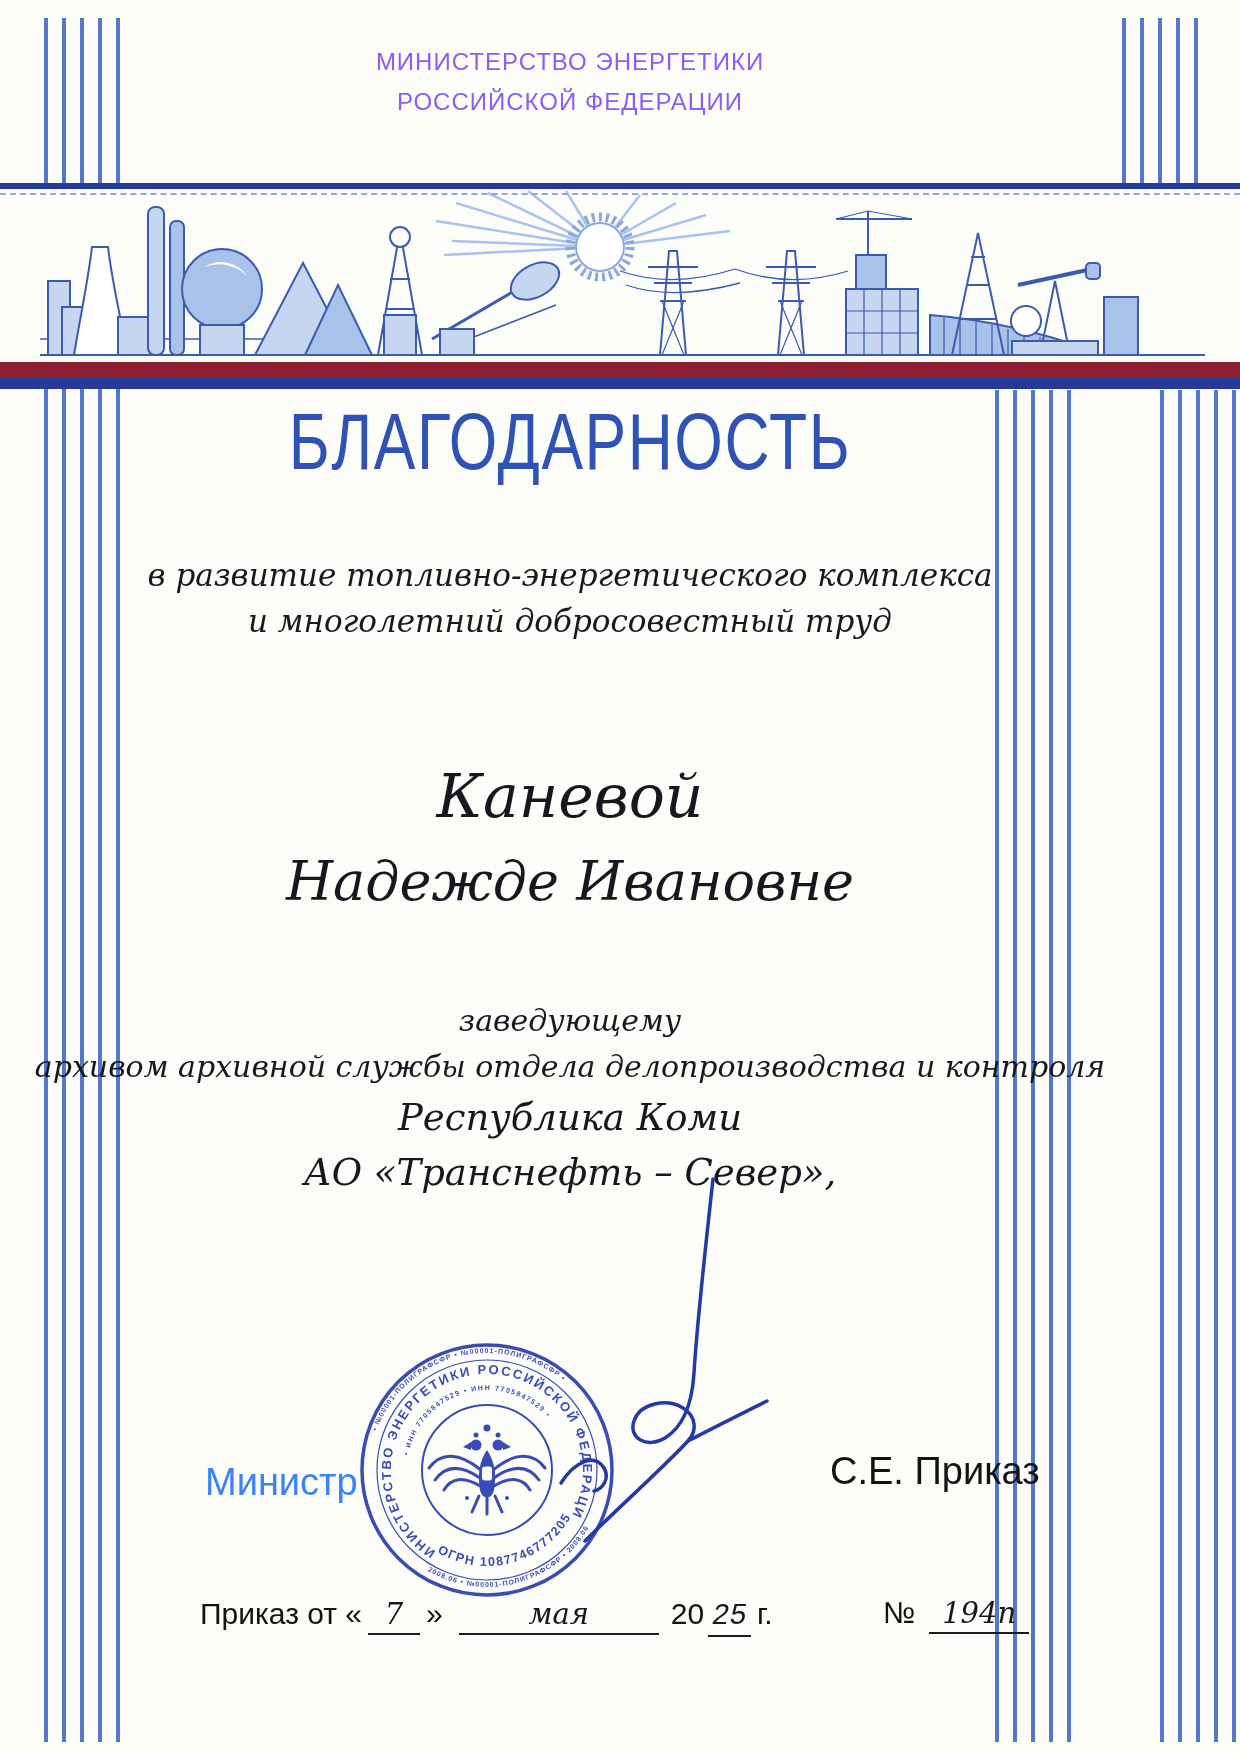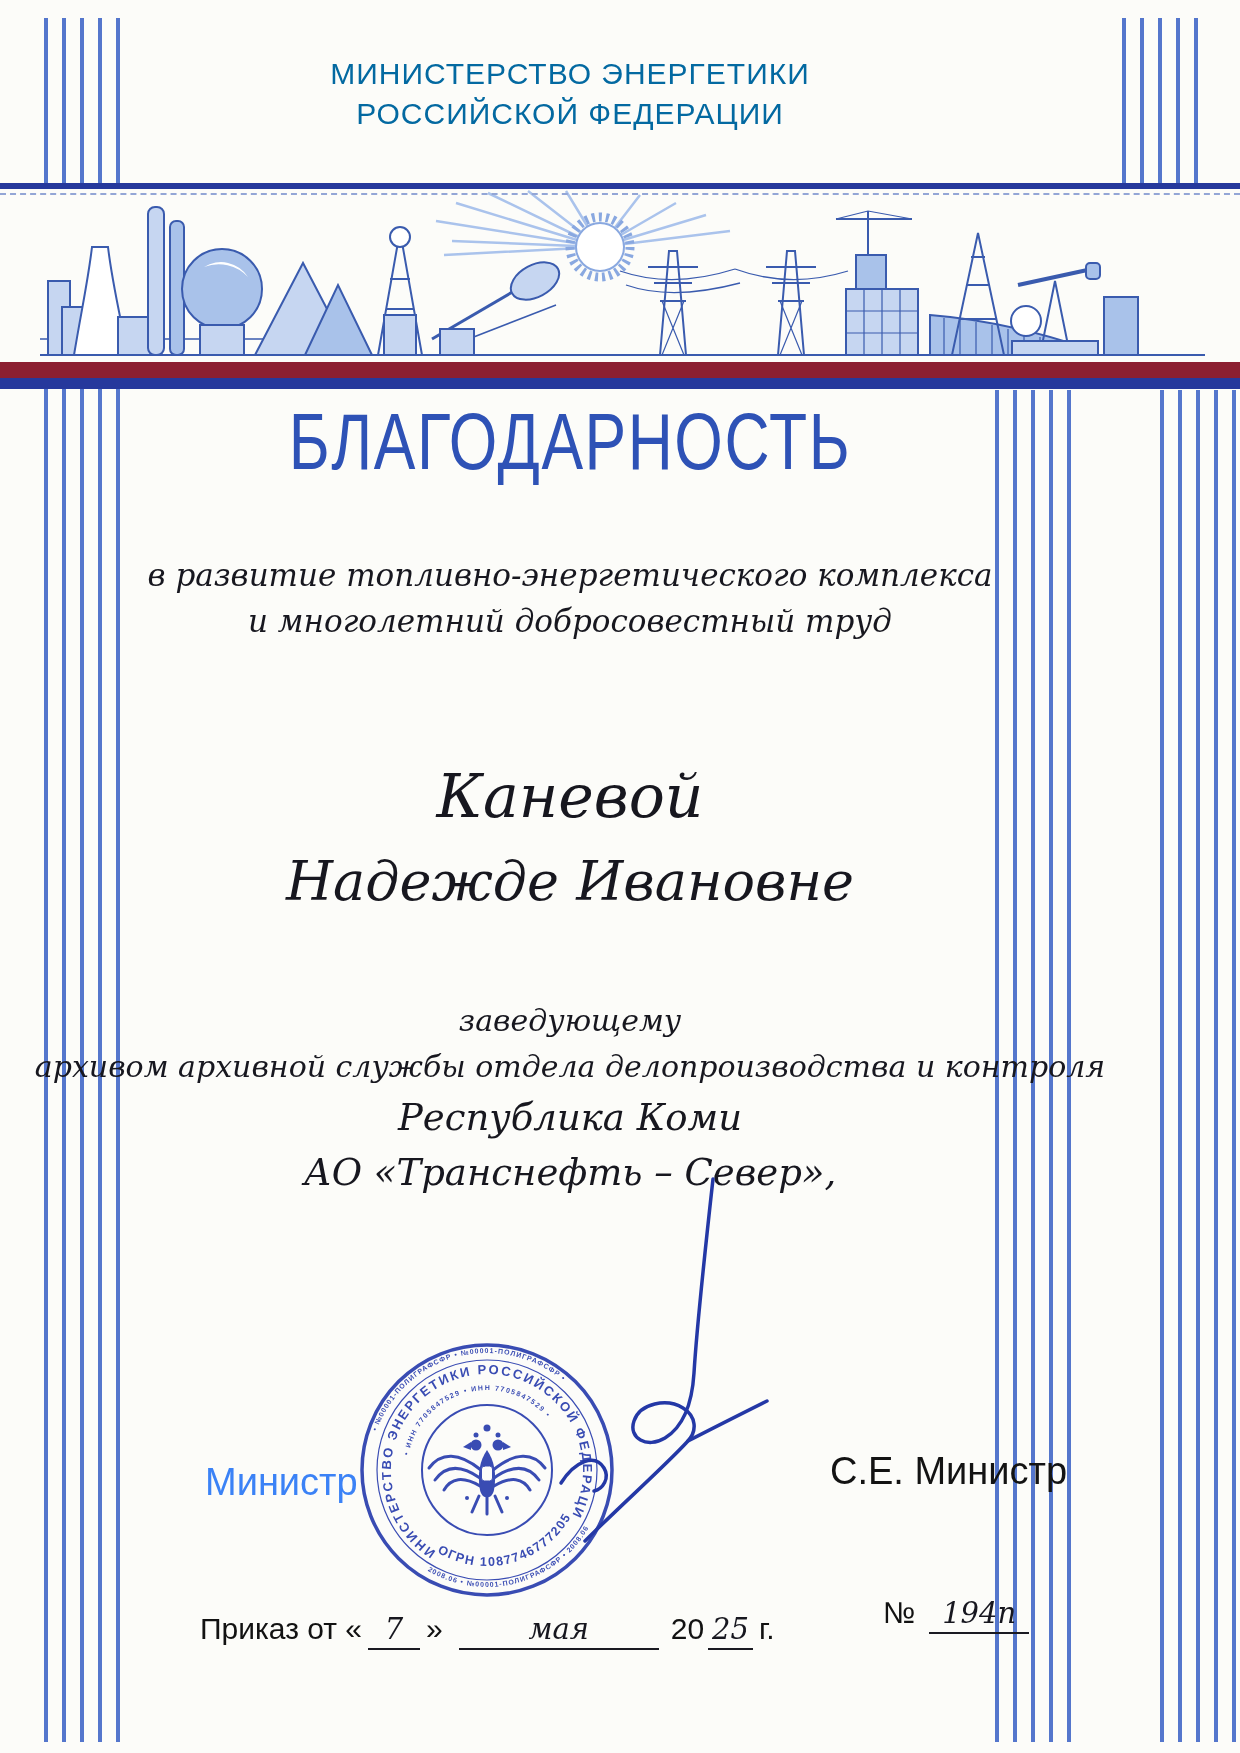--- a/index.html
+++ b/index.html
@@ -26,21 +26,21 @@
   
   .rule-top      { position:absolute; left:0; top:183px; width:1240px; height:6px;  background:#26389c; z-index:3; }
   .rule-dashed   { position:absolute; left:0; top:193px; width:1240px; height:0;    border-top:2px dashed #93a6d6; z-index:3; }
   .band-illustration { position:absolute; left:0; top:189px; width:1240px; height:173px; background:#fcfcf9; z-index:2; }
   .band-red      { position:absolute; left:0; top:362px; width:1240px; height:16px; background:#8c1f31; z-index:3; }
   .band-blue     { position:absolute; left:0; top:378px; width:1240px; height:11px; background:#26389c; z-index:3; }
 
   
   .centered { position:absolute; left:0; width:1140px; text-align:center; z-index:4; }
   .ministry-name {
-    top:54px; color:#0369a1; font-size:30px; line-height:40px; letter-spacing:1px;
+    top:42px; color:#8b5cf6; font-size:24px; line-height:40px; letter-spacing:1px;
   }
   .certificate-title {
     top:396px; color:#2e52b6; font-size:80px; letter-spacing:2px; white-space:nowrap;
     transform:scaleX(0.78); transform-origin:50% 50%;
   }
   .script { font-family:"DejaVu Serif", serif; font-style:italic; color:#17171f; }
   .citation   { top:552px; font-size:31px; line-height:46px; }
   .recipient-surname { top:750px; font-size:60px; line-height:92px; }
   .recipient-name    { top:842px; font-size:54px; line-height:80px; }
   .position-block { top:998px; }
@@ -59,21 +59,21 @@
   .order-row { position:absolute; top:1596px; display:flex; align-items:baseline; font-size:30px; color:#121212; z-index:4; white-space:nowrap; }
   #order-left  { left:200px; }
   #order-right { left:883px; }
   .blank {
     display:inline-block; text-align:center;
     border-bottom:2.5px solid #1a1a22; padding:0 4px 2px 4px;
     font-family:"DejaVu Serif", serif; font-style:italic; font-size:29px; color:#17171f;
   }
   .blank-day   { min-width:52px;  margin:0 6px; }
   .blank-month { min-width:200px; margin:0 12px 0 16px; }
-  .blank-year  { min-width:40px;  margin:16px 6px 0 4px; }
+  .blank-year  { min-width:40px;  margin:4px 6px 0 4px;font-family:Liberation Mono, monospace; }
   .blank-num   { min-width:100px; margin-left:14px; }
 
   svg { display:block; }
 </style>
 </head>
 <body>
 
 <div class="stripes" id="stripes-left"></div>
 <div class="stripes" id="stripes-right-top"></div>
 <div class="stripes" id="stripes-right-inner"></div>
@@ -236,21 +236,21 @@
 
 <svg class="signature" viewBox="0 0 230 390">
   <g fill="none" stroke="#2438a6" stroke-width="3.5" stroke-linecap="round">
     <path d="M158,14 C150,86 142,158 139,208 C137,240 128,262 110,273 C92,284 73,273 79,256 C85,238 112,233 128,243 C141,251 143,266 132,277 C112,299 64,342 30,376"></path>
     <path d="M6,318 C20,296 40,288 49,303 C55,313 48,324 39,326"></path>
     <path d="M133,276 C162,261 190,247 212,236"></path>
   </g>
 </svg>
 
 <div class="minister-label">Министр</div>
-<div class="signer-name">С.Е. Министр</div>
+<div class="signer-name">С.Е. Приказ</div>
 
 <div class="order-row" id="order-left">
   <span>Приказ от «</span>
   <span class="blank blank-day">7</span>
   <span>»</span>
   <span class="blank blank-month">мая</span>
   <span>20</span>
   <span class="blank blank-year">25</span>
   <span>г.</span>
 </div>

